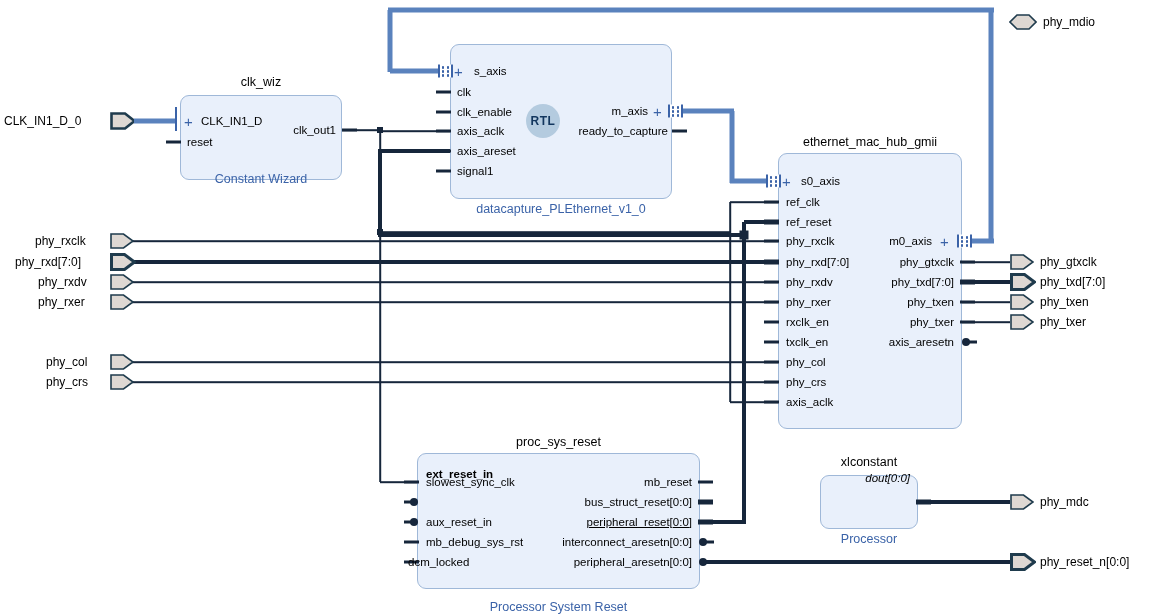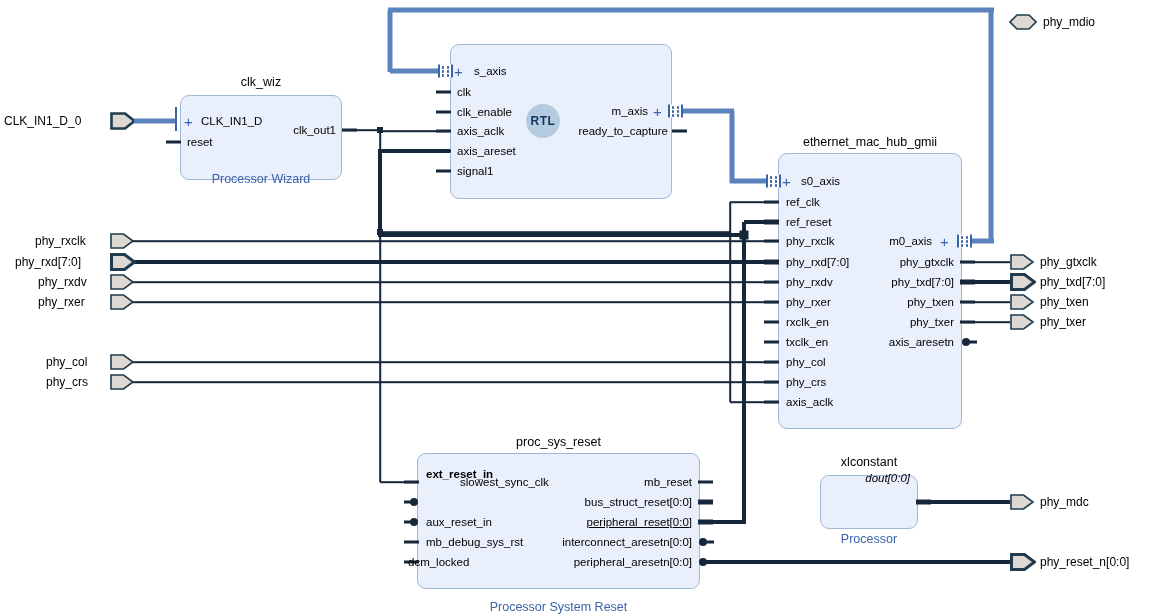--- a/index.html
+++ b/index.html
@@ -251,29 +251,30 @@
 
   <div class="port" style="left:1010px;top:562px;">
     <svg width="26" height="18" viewBox="0 0 26 18">
         <path d="M1.5 1.5 H14.5 L24.5 9 L14.5 16.5 H1.5 Z" fill="#ded8d3" stroke="#1f3b4d" stroke-width="3"></path>
       </svg>
   </div>
   <div class="port-label" style="left:1040px;top:562px;">phy_reset_n[0:0]</div>
 
   <div class="block-title" style="left:180px;top:75px;width:162px;">clk_wiz</div>
   <div class="block" style="left:180px;top:95px;width:162px;height:85px;"></div>
-  <div class="block-sub" style="left:180px;top:172px;width:162px;">Processor Wizard</div>
+  <div class="block-sub" style="left:180px;top:172px;width:162px;">Constant Wizard</div>
   <div class="plus" style="left:184px;top:121px;">+</div>
   <div class="pin-l" style="left:201px;top:121px;">CLK_IN1_D</div>
   <div class="stub" style="left:166px;top:142px;width:15px;"></div>
   <div class="pin-l" style="left:187px;top:142px;">reset</div>
   <div class="pin-r" style="left:250px;top:130px;width:86px;">clk_out1</div>
   <div class="stub" style="left:342px;top:130px;width:15px;"></div>
 
   <div class="block" style="left:450px;top:44px;width:222px;height:155px;"></div>
+  <div class="block-sub" style="left:430px;top:202px;width:262px;">datacapture_PLEthernet_v1_0</div>
   <div class="rtl" style="left:543px;top:121px;">RTL</div>
 
   <div class="bif" style="left:438px;top:71px;"></div>
   <div class="plus" style="left:454px;top:71px;">+</div>
   <div class="pin-l" style="left:474px;top:71px;">s_axis</div>
   <div class="stub" style="left:436px;top:92px;width:15px;"></div>
   <div class="pin-l" style="left:457px;top:92px;">clk</div>
   <div class="stub" style="left:436px;top:112px;width:15px;"></div>
   <div class="pin-l" style="left:457px;top:112px;">clk_enable</div>
   <div class="stub" style="left:436px;top:131px;width:15px;"></div>
@@ -347,21 +348,21 @@
 
   <div class="pin-r" style="left:828px;top:342px;width:126px;">axis_aresetn</div>
   <div class="bubble" style="left:966px;top:342px;"></div>
   <div class="stub" style="left:969px;top:342px;width:8px;"></div>
 
   <div class="block-title" style="left:417px;top:435px;width:283px;">proc_sys_reset</div>
   <div class="block" style="left:417px;top:453px;width:283px;height:136px;"></div>
   <div class="block-sub" style="left:417px;top:600px;width:283px;">Processor System Reset</div>
 
   <div class="stub" style="left:404px;top:482px;width:15px;"></div>
-  <div class="pin-l" style="left:426px;top:482px;margin-left:34px;">slowest_sync_clk</div>
+  <div class="pin-l" style="left:426px;top:482px;">slowest_sync_clk</div>
 
   <div class="bubble" style="left:414px;top:502px;"></div>
   <div class="stub" style="left:404px;top:502px;width:7px;"></div>
   <div class="pin-l" style="left:426px;top:474px;font-weight:bold;">ext_reset_in</div>
 
   <div class="bubble" style="left:414px;top:522px;"></div>
   <div class="stub" style="left:404px;top:522px;width:7px;"></div>
   <div class="pin-l" style="left:426px;top:522px;">aux_reset_in</div>
 
   <div class="stub" style="left:404px;top:542px;width:15px;"></div>

